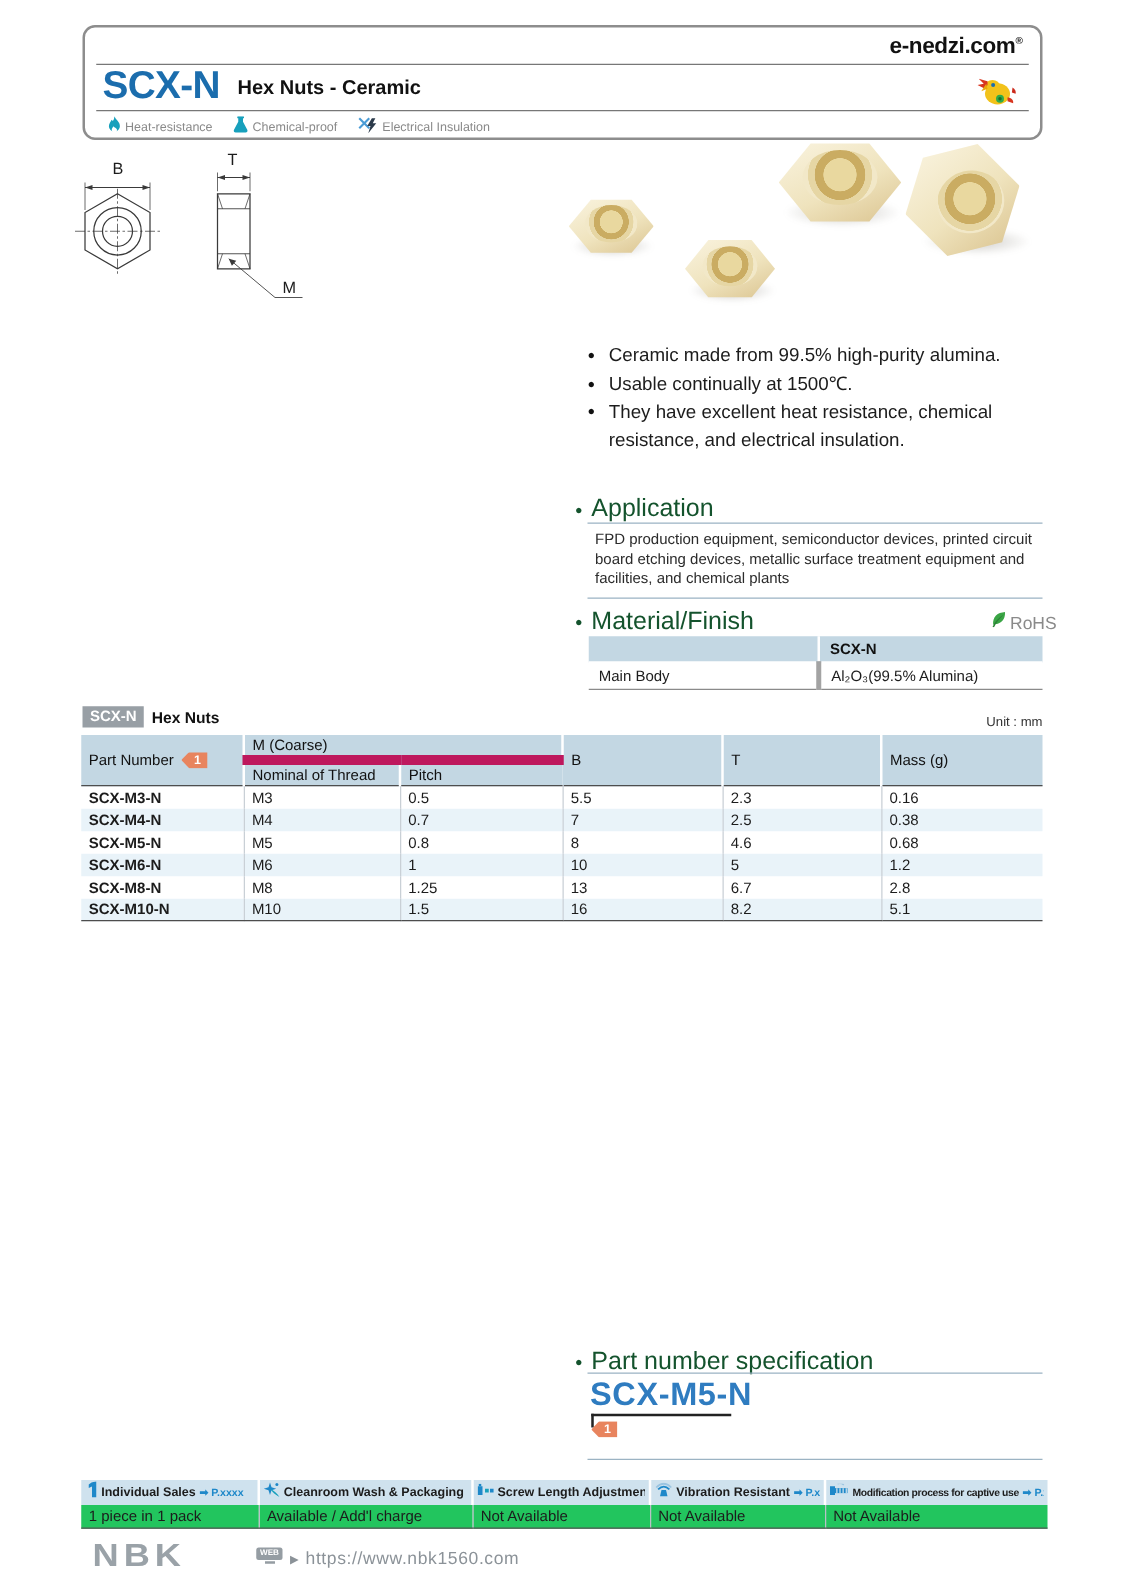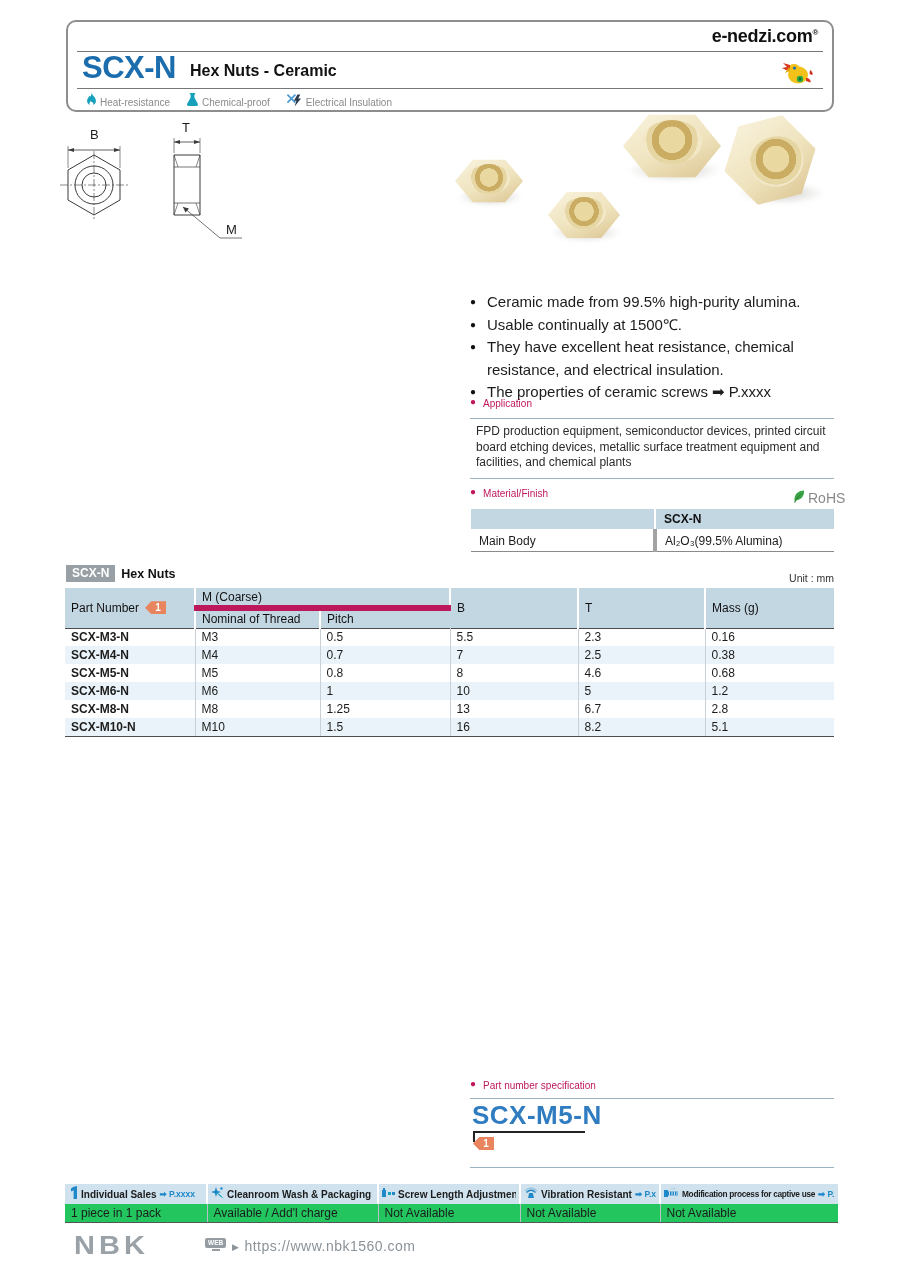--- a/index.html
+++ b/index.html
@@ -29,24 +29,24 @@
   .nut .body { position:absolute; inset:0;
     clip-path:polygon(26% 4%, 74% 4%, 100% 50%, 74% 96%, 26% 96%, 0% 50%);
     background:linear-gradient(155deg,#f8f1da 10%,#efe3bd 55%,#ddc River 90%);
     background:linear-gradient(155deg,#f8f1da 10%,#efe3bd 55%,#dcc693 95%); }
   .nut .hole { position:absolute; border-radius:50%;
     background:radial-gradient(circle at 50% 45%, #e9d89f 0 34%, #caac62 35% 52%, #e6d6a4 53% 66%, #f2e8c8 67% 78%, rgba(0,0,0,0) 79%); }
   .nut .shadow { position:absolute; border-radius:50%; background:radial-gradient(ellipse at center, rgba(90,85,70,.30), rgba(0,0,0,0) 70%); filter:blur(2px); }
 
   
   .rcol { position:absolute; left:470px; width:364px; }
-  .bullets { top:274px;margin-top:17px; }
+  .bullets { top:274px; }
   .bullets li { list-style:none; position:relative; padding-left:17px; font-size:15px; color:#1c1c1c; line-height:22.5px; }
   .bullets li::before { content:"●"; position:absolute; left:0; top:0; font-size:10px; line-height:22.5px; color:#111; }
-  .sec-head { position:absolute; left:470px; font-size:10px; color:#be185d; }
+  .sec-head { position:absolute; left:460px; font-size:20px; color:#14532d; }
   .sec-head::before { content:"●"; font-size:10px; margin-right:7px; vertical-align:2px; }
   .app-box { position:absolute; left:470px; top:418px; width:364px; border-top:1px solid #9bb3c3; border-bottom:1px solid #9bb3c3; padding:5px 4px 7px 6px; }
   .app-box .txt { font-size:12px; color:#2b2b2b; line-height:15.5px; }
 
   
   .rohs { position:absolute; left:793px; top:489px; display:flex; align-items:center; gap:3px; }
   .rohs .rtxt { font-size:14px; color:#8a8a8a; }
 
   
   .mat { position:absolute; left:471px; top:509px; border-collapse:collapse; table-layout:fixed; width:363px; }
@@ -56,21 +56,21 @@
   .mat th:last-child, .mat td:last-child { border-right:none; }
 
   
   .spec-caption { position:absolute; left:66px; top:565px; display:flex; align-items:center; gap:6px; }
   .spec-badge { background:#989fa5; color:#fff; font-size:12px; font-weight:bold; padding:1px 6px 2px; }
   .spec-caption .cap { font-size:12.5px; font-weight:bold; color:#111; }
   .unit { position:absolute; right:66px; top:572px; font-size:10.5px; color:#333; }
   .spec { position:absolute; left:65px; top:588px; border-collapse:collapse; table-layout:fixed; width:769px; }
   .spec thead th { background:#c3d7e3; font-weight:normal; text-align:left; font-size:12px; color:#111;
     padding:1px 6px; height:20px; border-right:2px solid #fff; }
-  .spec thead tr.sub th { border-top:6px solid #be185d; }
+  .spec thead tr.sub th { border-top:8px solid #be185d; }
   .spec tbody td { font-size:12px; color:#1c1c1c; padding:1px 6px; height:18px; border-right:1px solid #c9d0d6; }
   .spec tbody td:first-child { font-weight:bold; }
   .spec tbody td:last-child, .spec thead th:last-child { border-right:none; }
   .spec tbody tr:nth-child(even) { background:#e9f3f9; }
   .spec tbody tr:first-child td { border-top:1.5px solid #4d4d4d; }
   .spec tbody tr:last-child td { border-bottom:1.5px solid #4d4d4d; }
   .pn-head { display:flex; align-items:center; gap:6px; }
 
   .marker { display:inline-flex; align-items:center; justify-content:center;
     width:21px; height:13px; background:#e8845e; color:#fff; font-size:10px; font-weight:bold;
@@ -222,21 +222,20 @@
       <div class="shadow" style="left:6px; top:68px; width:88px; height:22px; transform:rotate(14deg);"></div>
       <div class="body"></div>
       <div class="hole" style="left:26px; top:22px; width:54px; height:50px;"></div>
     </div>
   </div>
 
   <ul class="rcol bullets" style="position:absolute; top:274px;">
     <li>Ceramic made from 99.5% high-purity alumina.</li>
     <li>Usable continually at 1500℃.</li>
     <li>They have excellent heat resistance, chemical resistance, and electrical insulation.</li>
-    <li>The properties of ceramic screws ➡ P.xxxx</li>
   </ul>
 
   <div class="sec-head" style="top:396px;">Application</div>
   <div class="app-box">
     <div class="txt">FPD production equipment, semiconductor devices, printed circuit board etching devices, metallic surface treatment equipment and facilities, and chemical plants</div>
   </div>
 
   <div class="sec-head" style="top:486px;">Material/Finish</div>
   <div class="rohs">
     <span>

